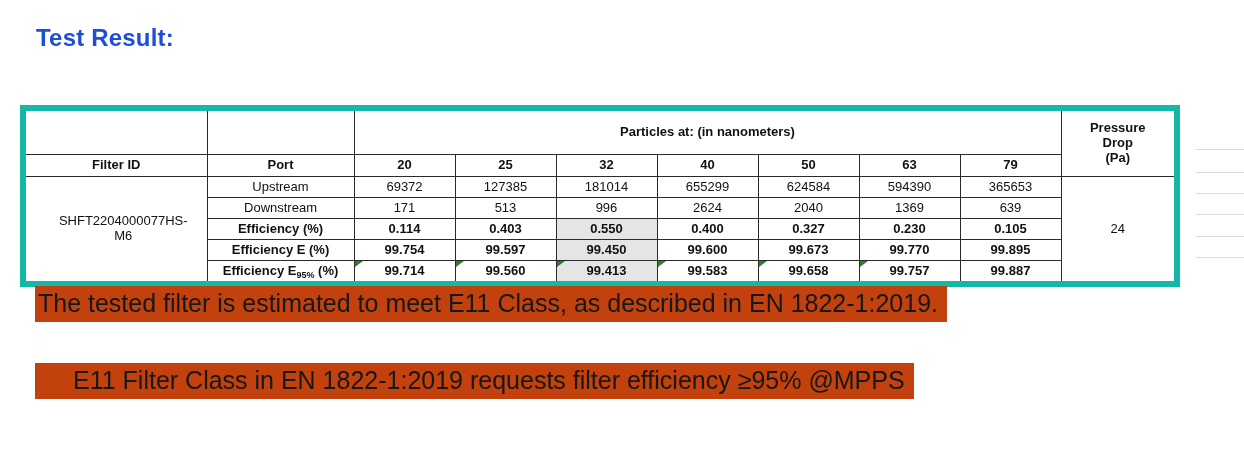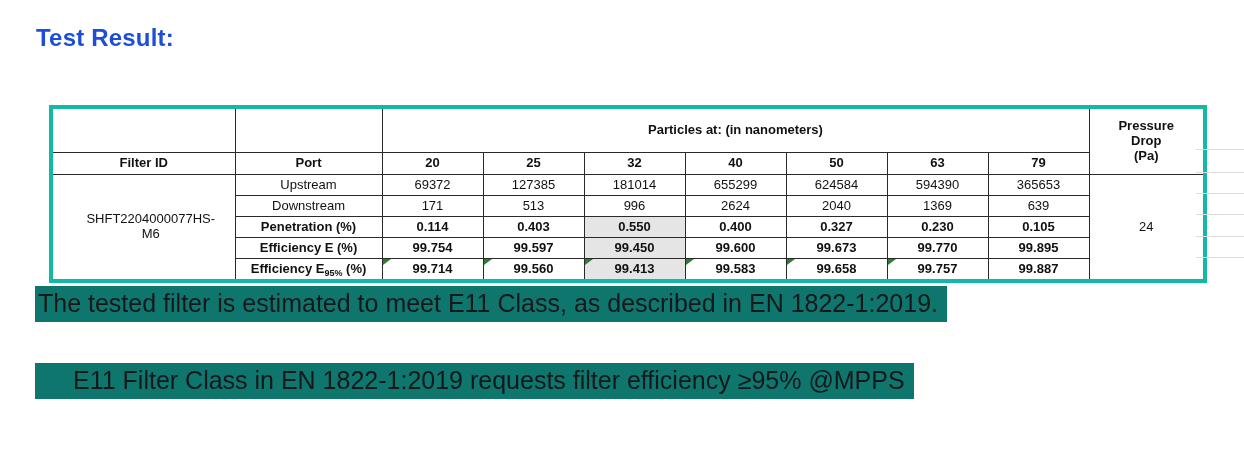--- a/index.html
+++ b/index.html
@@ -5,23 +5,23 @@
   html,body{margin:0;padding:0;}
   body{
     width:1244px;height:450px;position:relative;background:#ffffff;
     font-family:"Liberation Sans", sans-serif;color:#111;overflow:hidden;
   }
   .title{
     position:absolute;left:36px;top:24px;
     font-size:24px;font-weight:bold;color:#1d4ed8;letter-spacing:.2px;
   }
   table.result{
-    position:absolute;left:49px;top:105px;
+    position:absolute;left:20px;top:105px;
     border-collapse:collapse;table-layout:fixed;
-    border:4px solid #14b8a6;
+    border:6px solid #14b8a6;
   }
   table.result td{
     border:1px solid #2a2a2a;
     font-size:13px;line-height:1.15;
     text-align:center;vertical-align:middle;
     padding:0 2px;position:relative;overflow:hidden;
   }
   tr.hdr-top td{height:43px;}
   tr.hdr-sizes td{height:21px;font-weight:bold;}
   tr.data td{height:20px;}
@@ -34,21 +34,21 @@
   .corner-marker{
     position:absolute;top:0;left:0;width:0;height:0;
     border-top:6px solid #2E7D32;border-right:8px solid transparent;
   }
   sub.e-sub{font-size:9px;line-height:0;margin-top:19px;}
   .gridline{
     position:absolute;height:1px;background:#dcdcdc;width:48px;left:1196px;
   }
   .note{
     position:absolute;left:35px;white-space:nowrap;
-    font-size:25px;color:#16181c;background:#0f766e;
+    font-size:25px;color:#16181c;background:#c2410c;
     padding:3px 9px 4px 3px;
   }
   .note1{top:286px;}
   .note2{top:363px;padding-left:38px;}
 </style>
 </head>
 <body>
 
 <div class="title">Test Result:</div>
 
@@ -105,21 +105,21 @@
     <td class="port-cell">Downstream</td>
     <td>171</td>
     <td>513</td>
     <td>996</td>
     <td>2624</td>
     <td>2040</td>
     <td>1369</td>
     <td>639</td>
   </tr>
   <tr class="data bold-vals">
-    <td class="port-cell">Penetration (%)</td>
+    <td class="port-cell">Efficiency (%)</td>
     <td>0.114</td>
     <td>0.403</td>
     <td class="mpps">0.550</td>
     <td>0.400</td>
     <td>0.327</td>
     <td>0.230</td>
     <td>0.105</td>
   </tr>
   <tr class="data bold-vals">
     <td class="port-cell">Efficiency E (%)</td>

